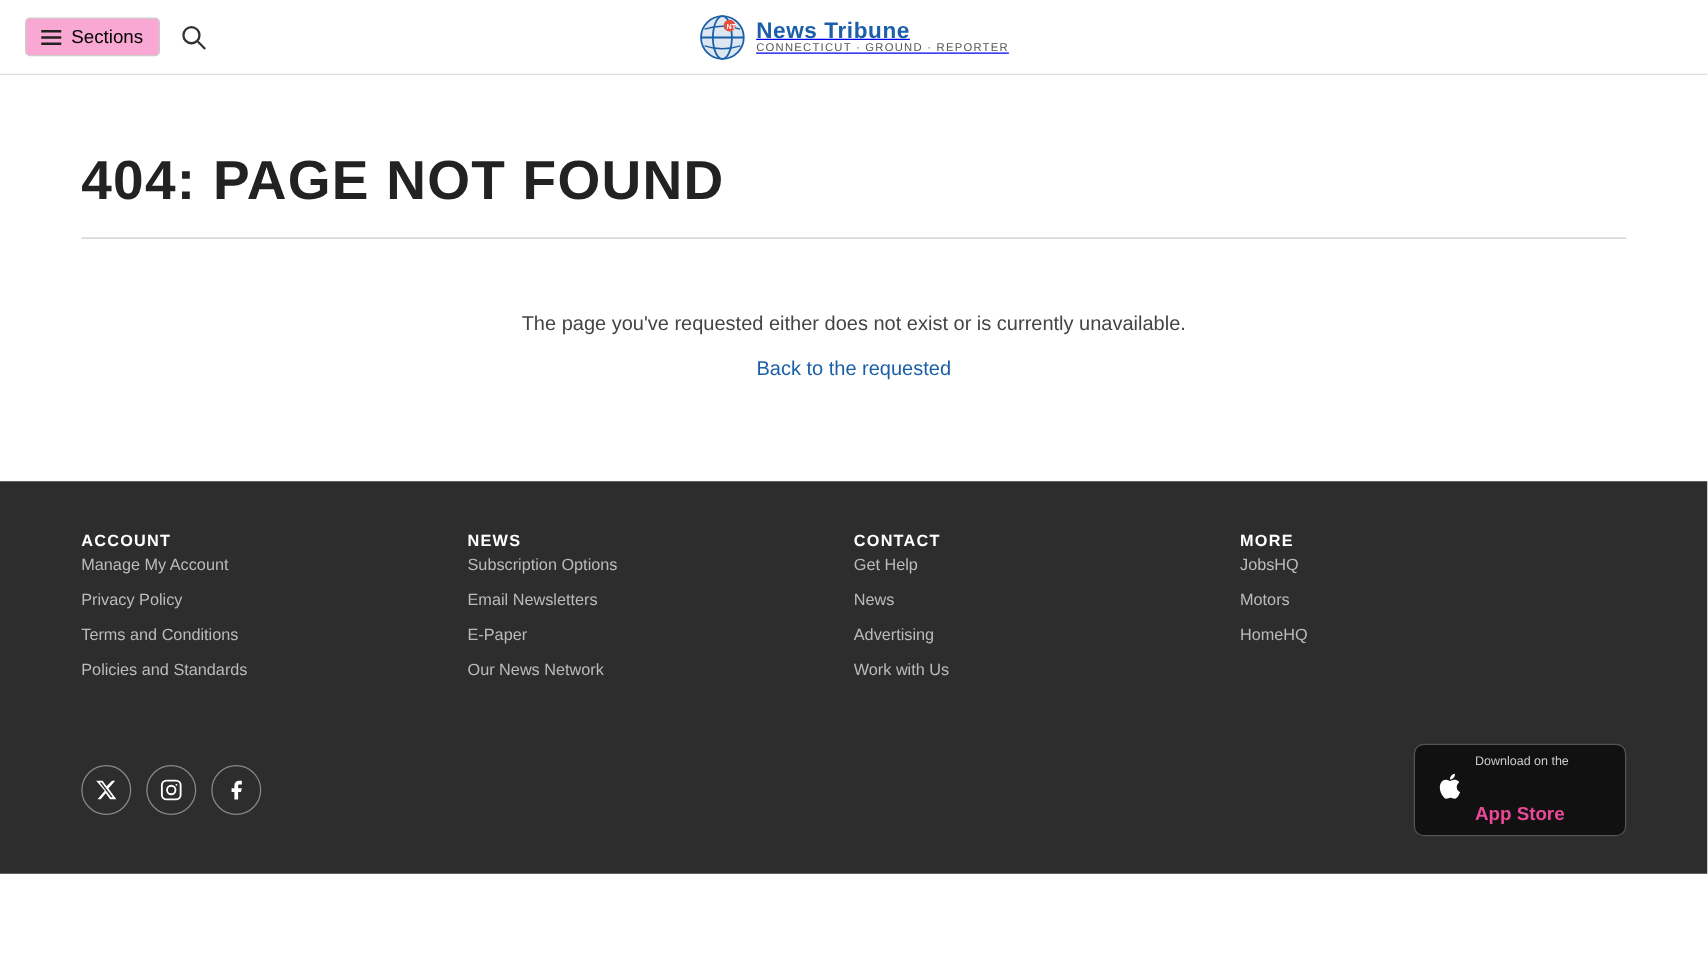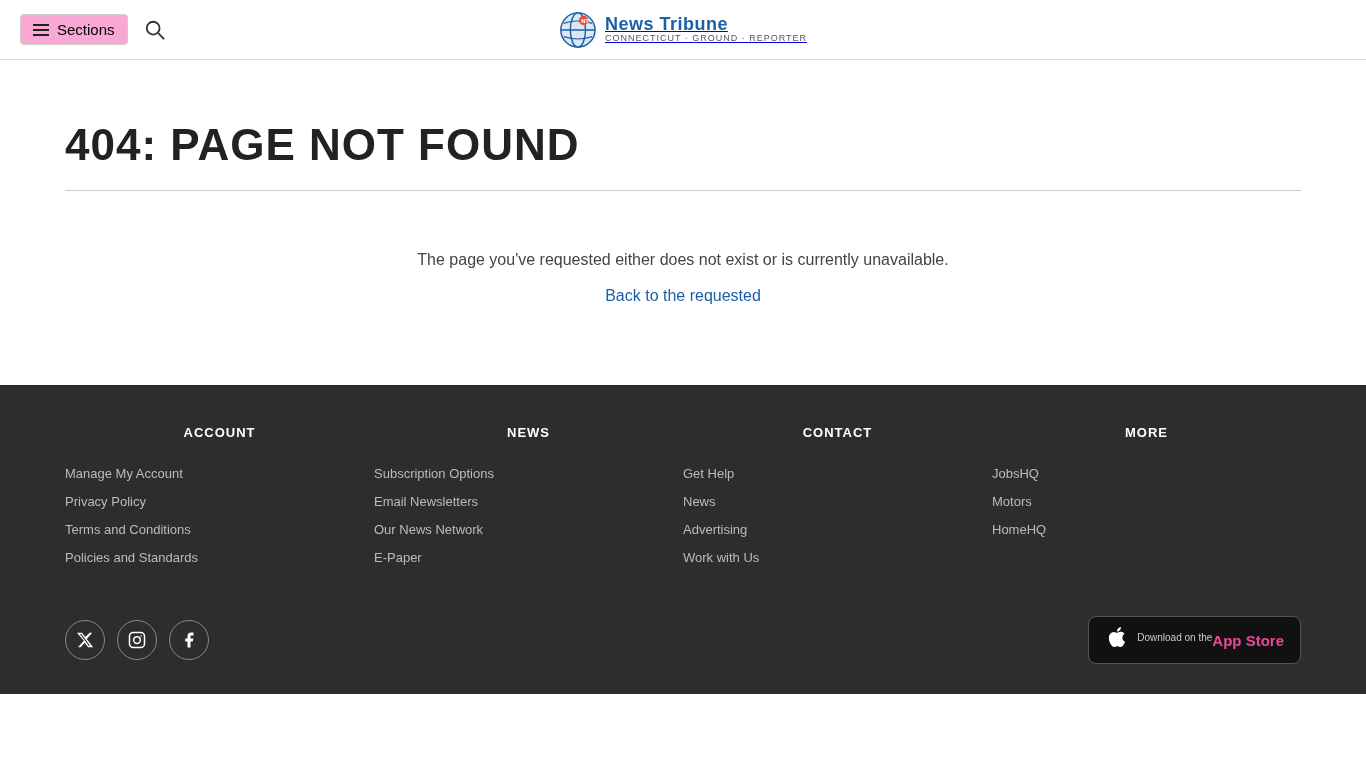--- a/index.html
+++ b/index.html
@@ -131,23 +131,22 @@
       margin-bottom: 40px;
     }
     .footer-col {
       flex: 1;
     }
     .footer-col-title {
       color: #fff;
       font-size: 13px;
       font-weight: 700;
       letter-spacing: 1px;
-      margin-bottom: 24px;
+      margin-bottom: 3px;
       text-transform: uppercase;
-      text-align: center;
     }
     .footer-col ul {
       list-style: none;
     }
     .footer-col ul li {
       margin-bottom: 10px;
     }
     .footer-col ul li a {
       color: #bbb;
       text-decoration: none;
@@ -192,21 +191,22 @@
       cursor: pointer;
       text-decoration: none;
       min-width: 170px;
     }
     .app-btn-icon {
       font-size: 24px;
       flex-shrink: 0;
     }
     .app-btn-text {
       display: flex;
-      flex-direction: row;
+      flex-direction: column;
+      gap: 28px;
     }
     .app-btn-small {
       font-size: 10px;
       color: #ccc;
     }
     .app-btn-large {
       font-size: 15px;
       font-weight: 700;
       color: #ec4899;
     }
@@ -270,22 +270,22 @@
           <li><a href="#">Privacy Policy</a></li>
           <li><a href="#">Terms and Conditions</a></li>
           <li><a href="#">Policies and Standards</a></li>
         </ul>
       </div>
       <div class="footer-col">
         <div class="footer-col-title">NEWS</div>
         <ul>
           <li><a href="#">Subscription Options</a></li>
           <li><a href="#">Email Newsletters</a></li>
+          <li><a href="#">E-Paper</a></li>
           <li><a href="#">Our News Network</a></li>
-          <li><a href="#">E-Paper</a></li>
         </ul>
       </div>
       <div class="footer-col">
         <div class="footer-col-title">CONTACT</div>
         <ul>
           <li><a href="#">Get Help</a></li>
           <li><a href="#">News</a></li>
           <li><a href="#">Advertising</a></li>
           <li><a href="#">Work with Us</a></li>
         </ul>

